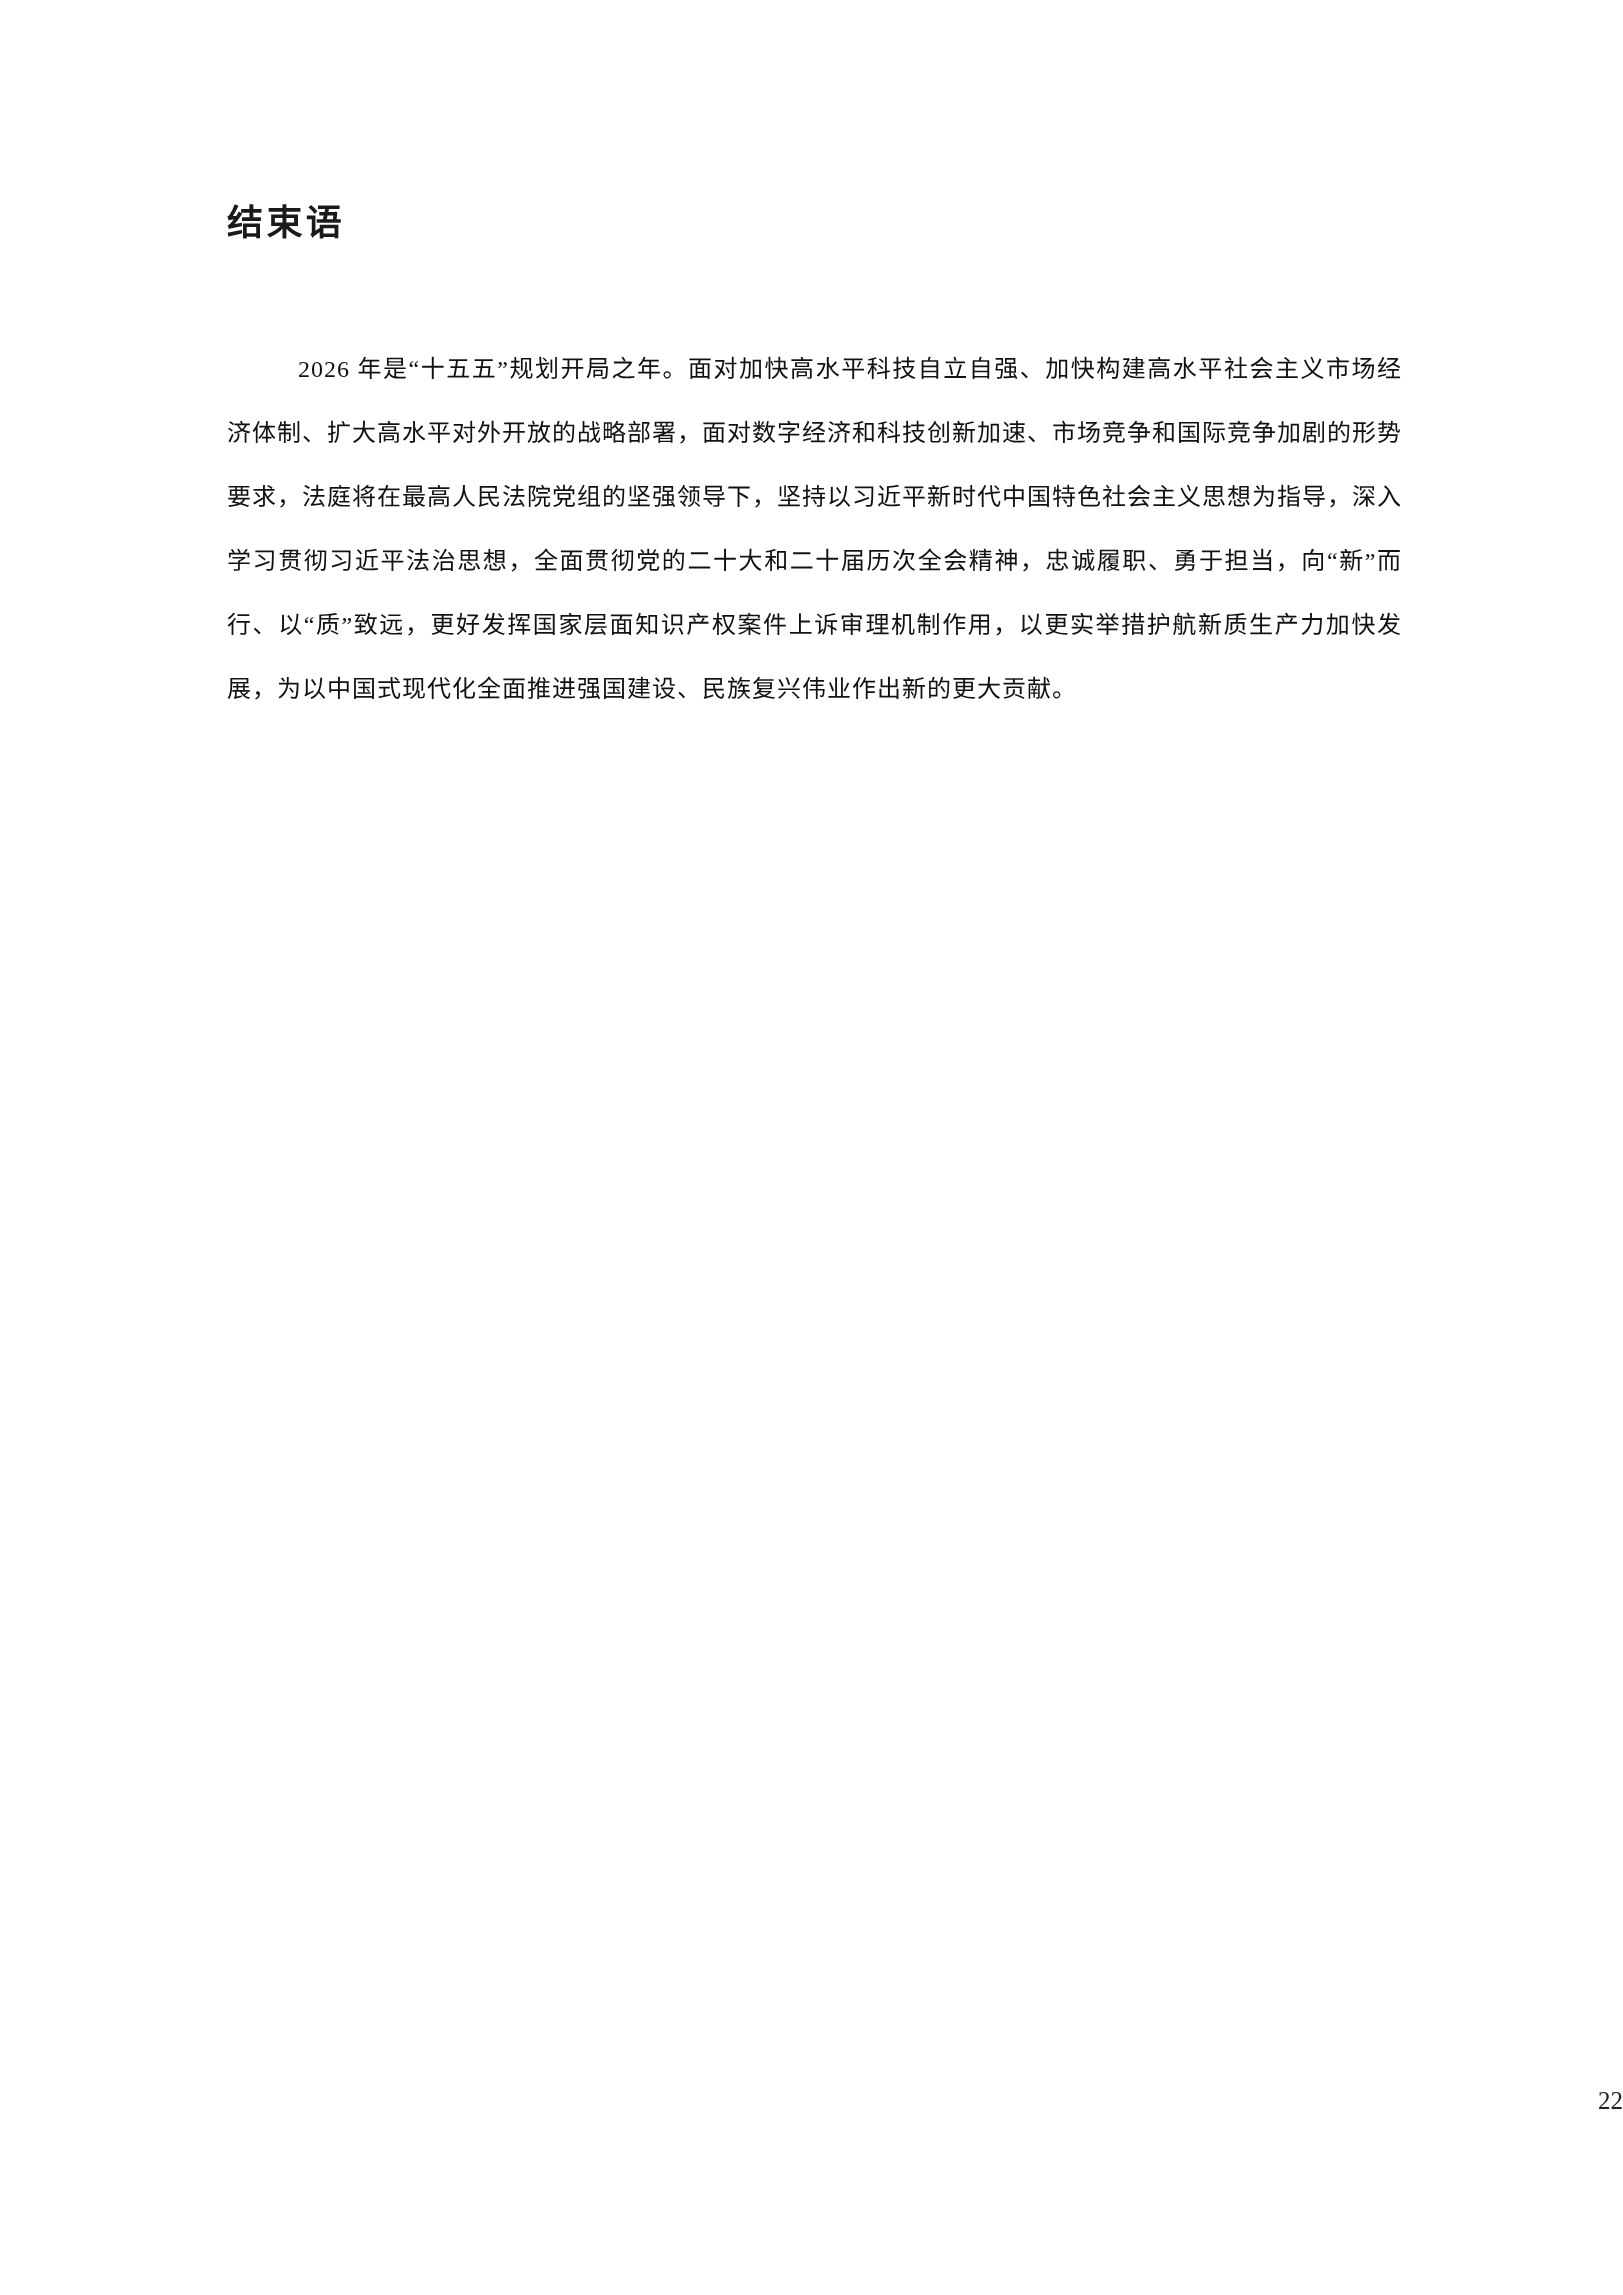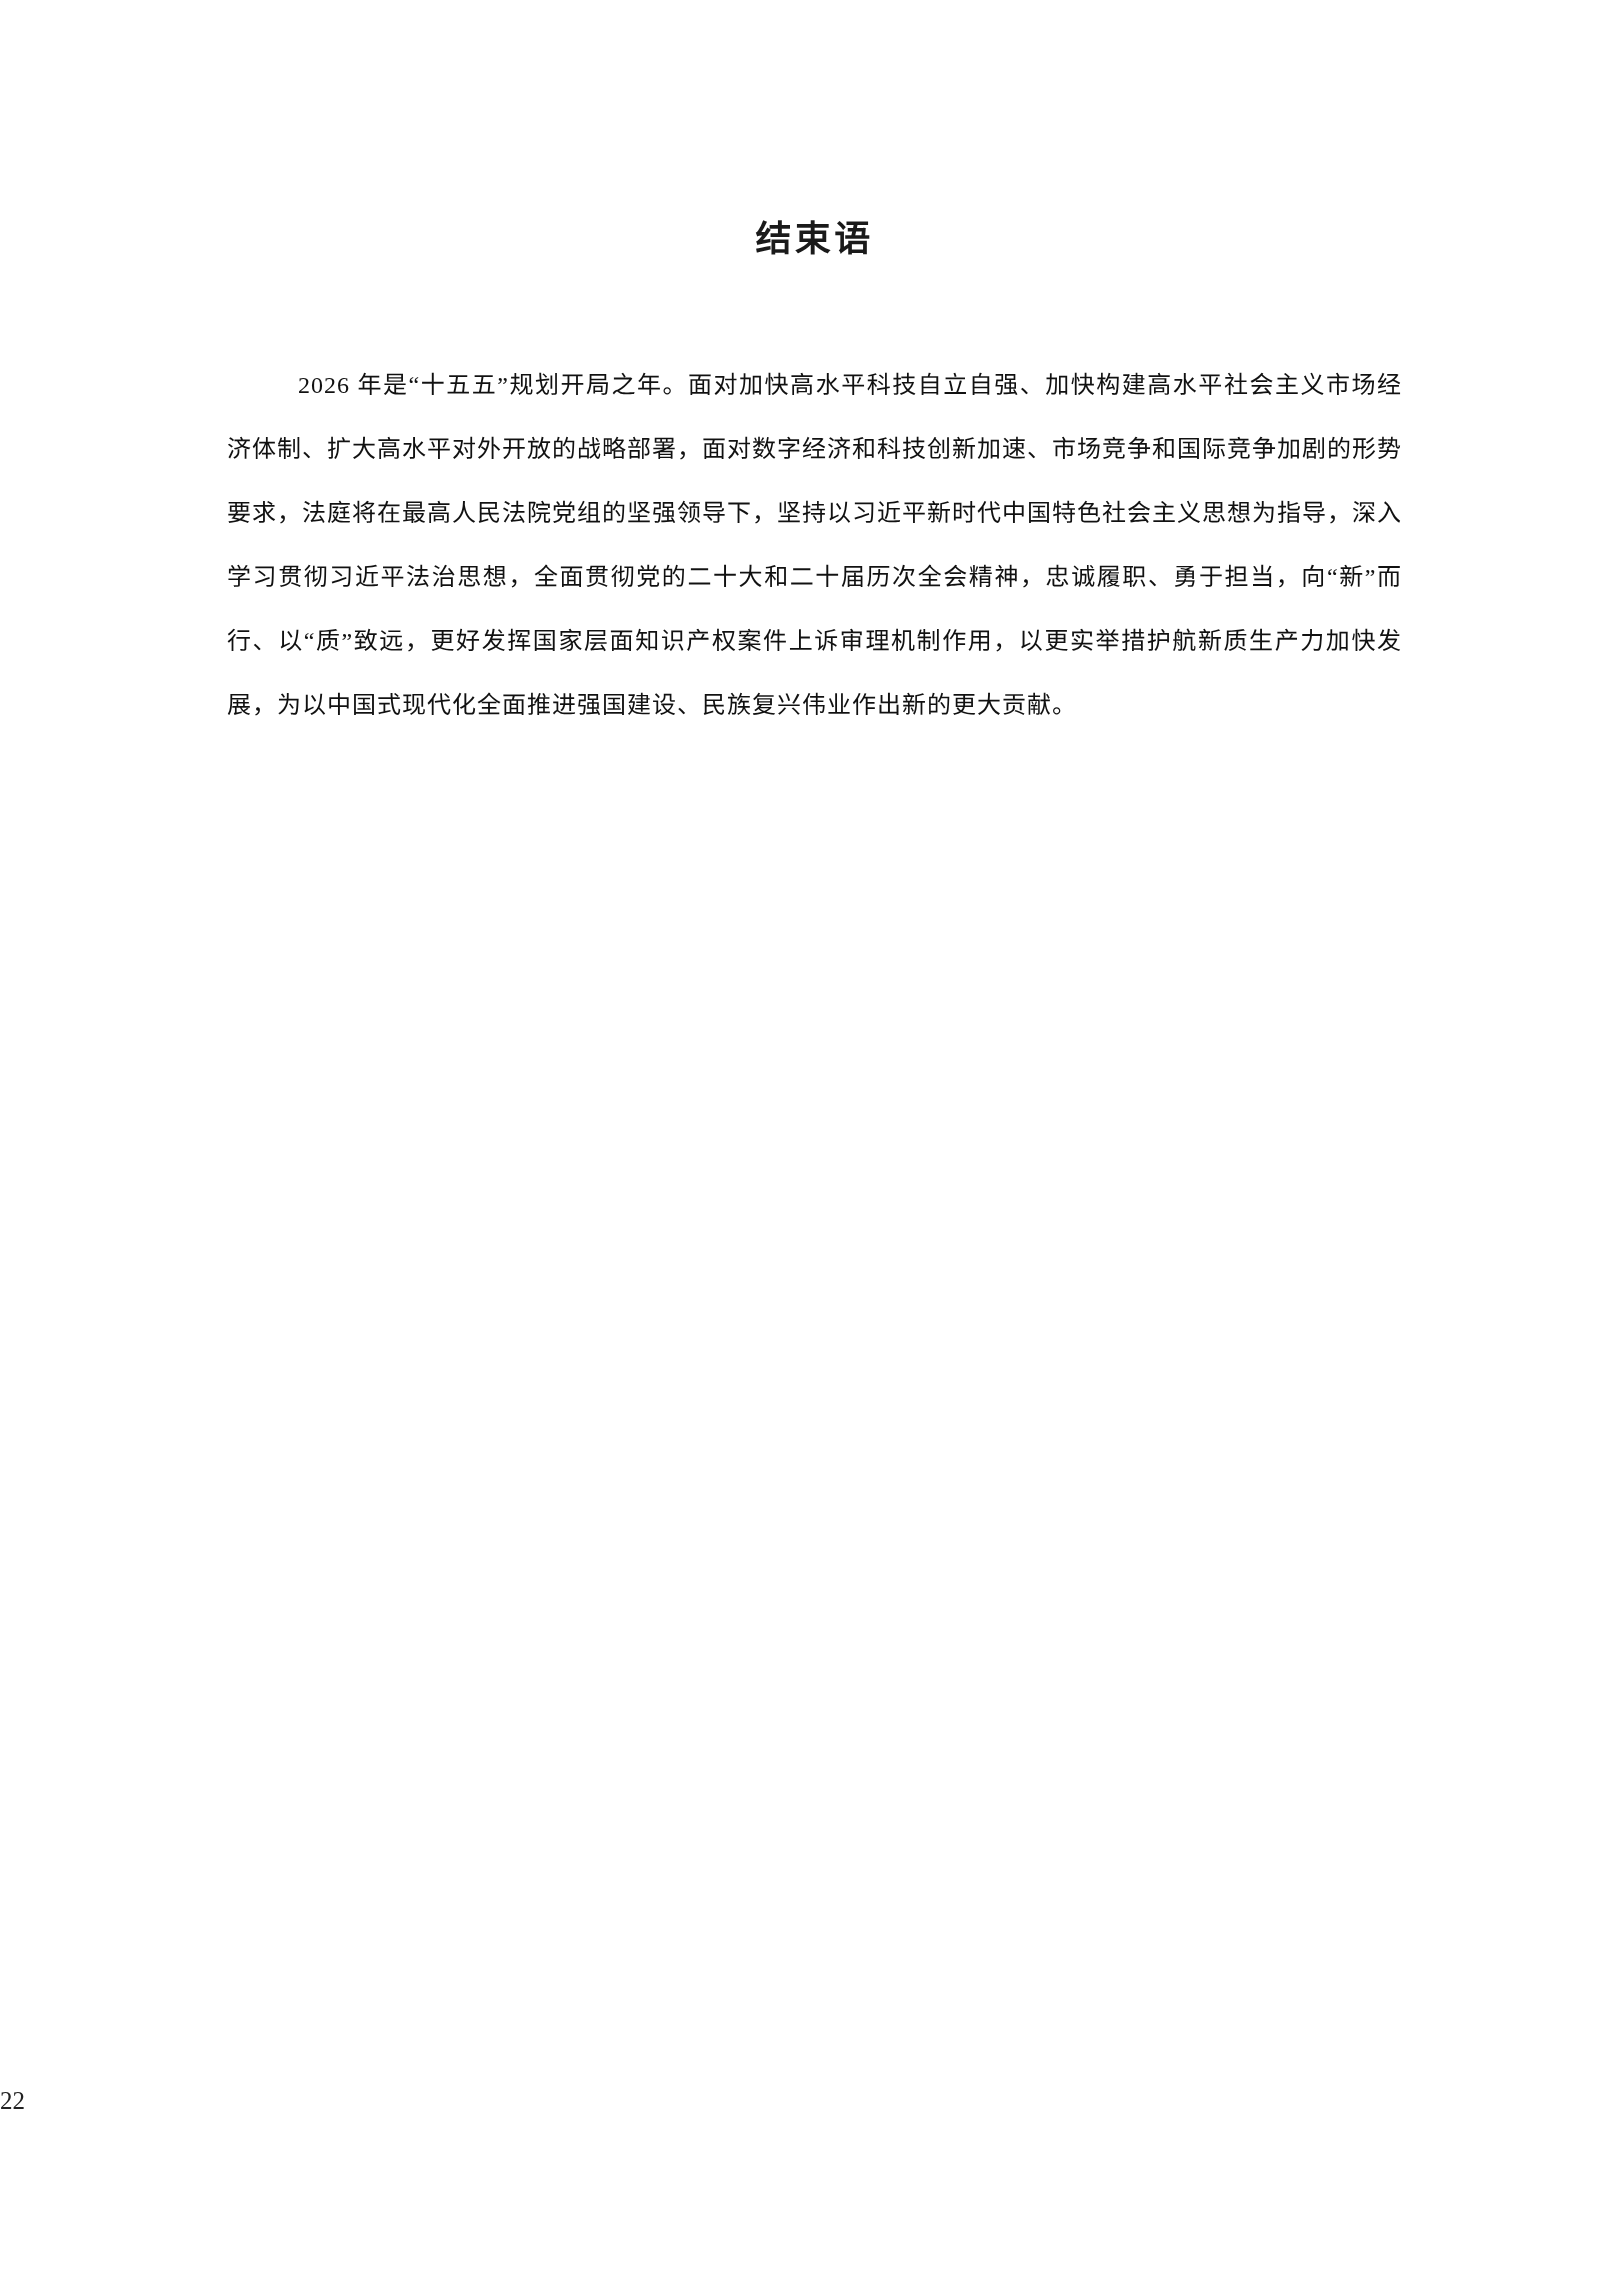--- a/index.html
+++ b/index.html
@@ -21,23 +21,22 @@
     box-sizing: border-box;
     overflow: hidden;
   }
   .content {
     position: absolute;
     left: 227px;
     top: 0;
     width: 1175px;
   }
   .doc-title {
-    margin: 16px;
+    margin: 0;
     padding-top: 193px;
-    text-align: center;
     font-family: Liberation Mono, monospace;
     font-weight: 700;
     font-size: 36px;
     letter-spacing: 3.4px;
     color: #1a1a1a;
   }
   .body-block {
     margin-top: 91px;
   }
   .body-paragraph {
@@ -50,21 +49,21 @@
     text-justify: inter-character;
     text-indent: 71px;
     color: #111111;
     word-break: break-all;
   }
   .page-number {
     position: absolute;
     left: 0;
     right: 0;
     top: 2087px;
-    text-align: left;
+    text-align: right;
     font-family: "Liberation Serif", "DejaVu Serif", serif;
     font-size: 25px;
     color: #222222;
   }
 </style>
 </head>
 <body>
 
 <div class="page">
 

